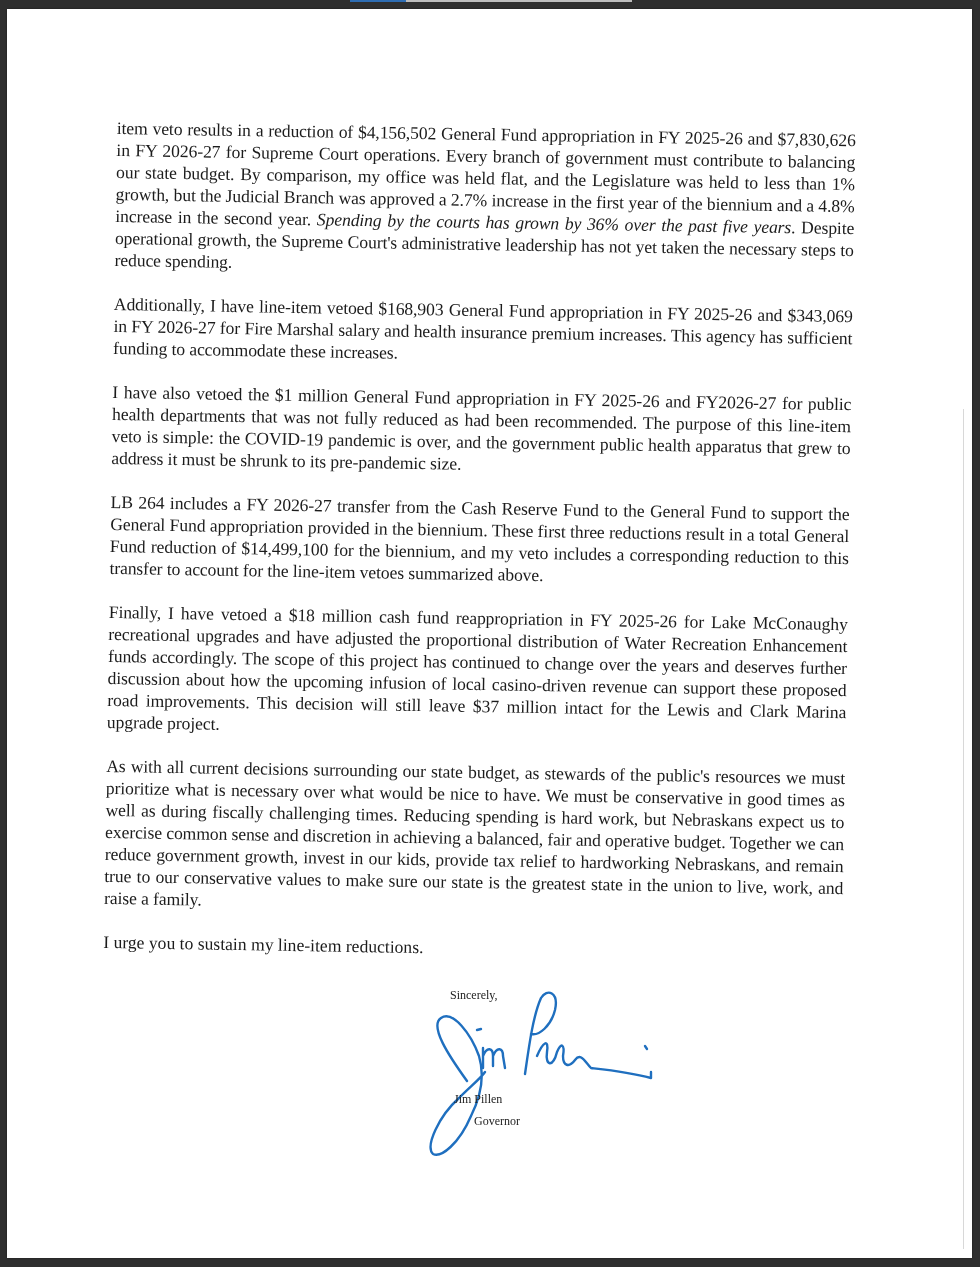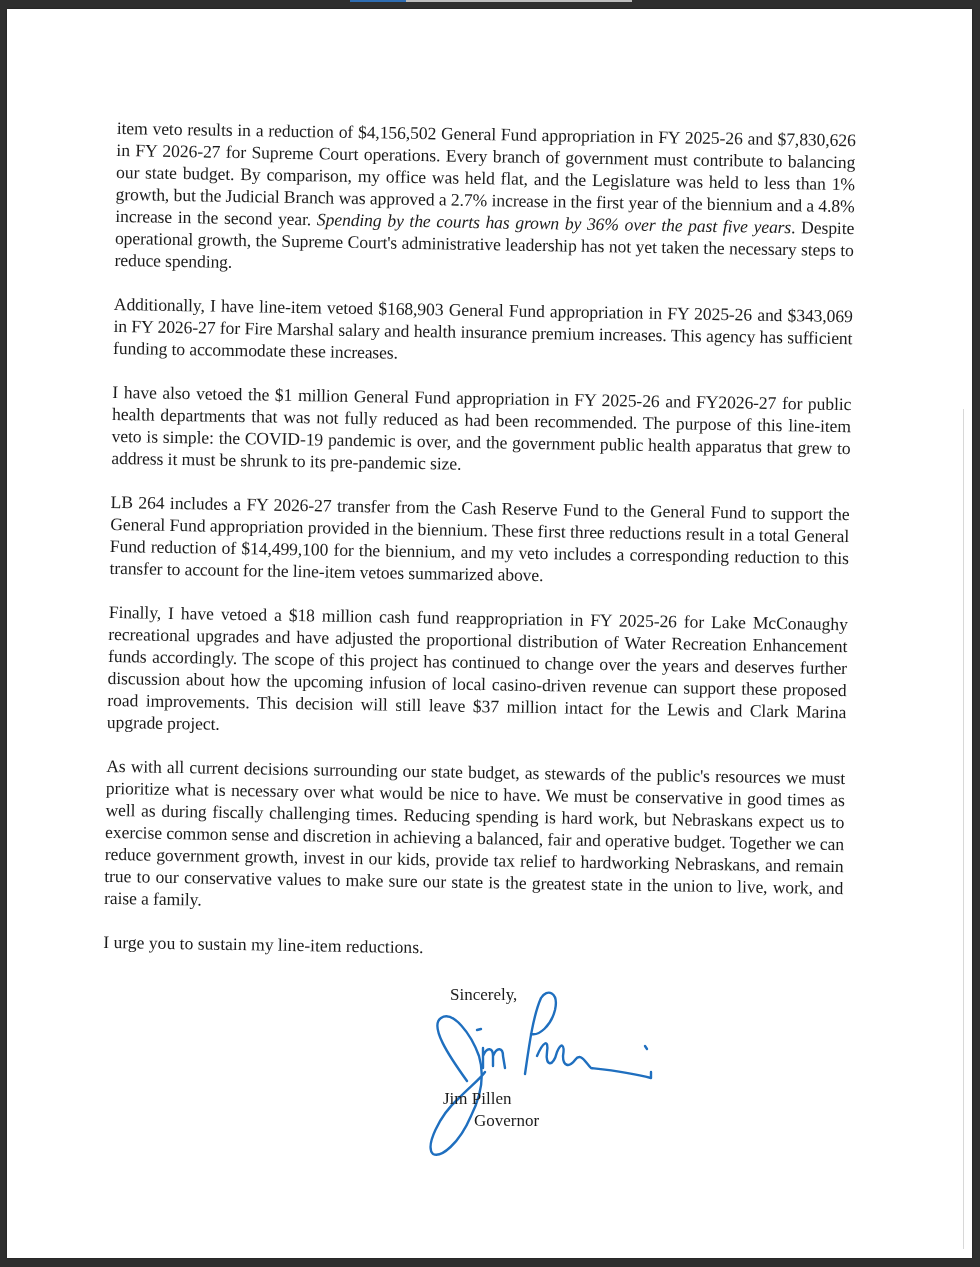--- a/index.html
+++ b/index.html
@@ -37,25 +37,25 @@
     margin: 0 0 22px 0;
     text-align: justify;
     letter-spacing: -0.1px;
   }
   .para .it { font-style: italic; }
   .closing { margin: 0; }
   .sign-block {
     position: absolute; left: 441px; top: 984px; width: 240px; height: 180px;
   }
   .sign-line {
-    position: absolute; left: 0; font-size: 17px; color: #1c1c1c; line-height: 22px;
+    position: absolute; left: 0; font-size: 12px; color: #1c1c1c; line-height: 22px;
     white-space: nowrap;
   }
   .sincerely { top: 0; left: 9px; }
-  .name { top: 104px; left: 2px; }
+  .name { top: 104px; left: 13px; }
   .title { top: 126px; left: 4px; margin-left: 29px; }
   .signature {
     position: absolute; left: -22px; top: 2px; width: 240px; height: 180px;
     overflow: visible;
   }
 </style>
 </head>
 <body>
 
 <div class="progress-track">

